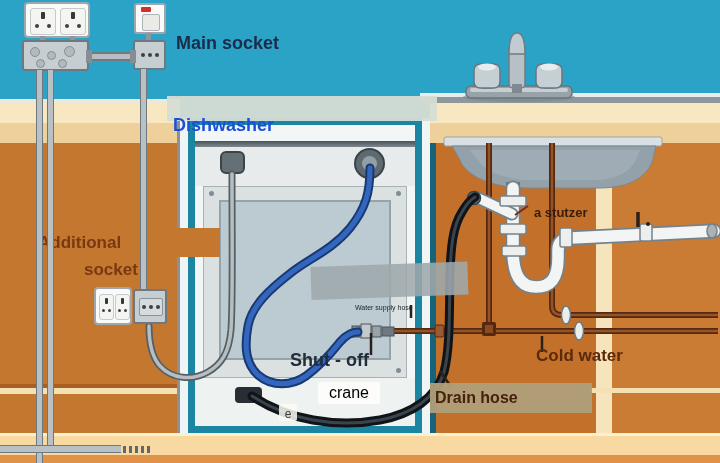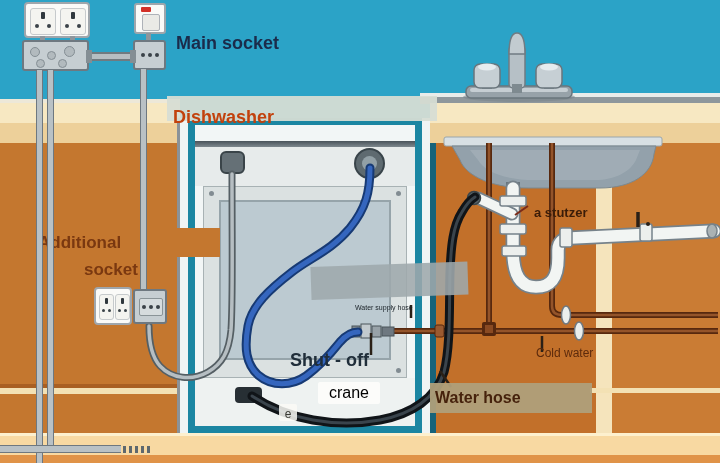--- a/index.html
+++ b/index.html
@@ -144,39 +144,39 @@
       <path d="M542,336 V352"></path>
       <path d="M440,371 L451,387"></path>
       <path d="M528,206 L515,215" stroke="#7A2A18" stroke-width="2"></path>
       <path d="M638,212 V227" stroke-width="3.5"></path>
     </g>
     <circle cx="648" cy="224" r="2" fill="#2A2017"></circle>
   </svg>
 
   <div class="abs" style="left:311px;top:267px;width:157px;height:33px;background:rgba(158,168,172,0.88);transform:rotate(-2deg);transform-origin:left center;"></div>
   <div class="abs" style="left:167px;top:96px;width:270px;height:25px;background:rgba(215,221,211,0.94);">
-    <span class="txt" style="left:6px;top:12px;font-size:18px;font-weight:bold;color:#c2410c;">Dishwasher</span>
+    <span class="txt" style="left:6px;top:20px;font-size:18px;font-weight:bold;color:#1d4ed8;">Dishwasher</span>
   </div>
   <div class="abs" style="left:430px;top:383px;width:162px;height:30px;background:rgba(175,159,122,0.95);">
-    <span class="txt" style="left:5px;top:6px;font-size:16px;font-weight:bold;color:#46220C;">Water hose</span>
+    <span class="txt" style="left:5px;top:6px;font-size:16px;font-weight:bold;color:#46220C;">Drain hose</span>
   </div>
   <div class="abs" style="left:318px;top:382px;width:62px;height:22px;background:rgba(253,253,251,0.9);border-radius:2px;text-align:center;">
     <span style="font-size:16px;color:#000000;line-height:22px;">crane</span>
   </div>
   <div class="abs" style="left:279px;top:404px;width:18px;height:17px;background:rgba(250,250,246,0.85);border-radius:2px;text-align:center;">
     <span style="font-size:12px;color:#3A3A34;line-height:17px;">e</span>
   </div>
 
   <span class="txt" style="left:176px;top:34px;font-size:18px;font-weight:bold;color:#1B2B4A;">Main socket</span>
   <span class="txt" style="left:38px;top:234px;font-size:17px;font-weight:bold;color:#7A3810;">Additional</span>
   <span class="txt" style="left:84px;top:261px;font-size:17px;font-weight:bold;color:#7A3810;">socket</span>
   <span class="txt" style="left:534px;top:206px;font-size:13px;font-weight:bold;color:#3A1C08;">a stutzer</span>
   <span class="txt" style="left:290px;top:351px;font-size:18px;font-weight:bold;color:#202E3A;">Shut - off</span>
   <span class="txt" style="left:355px;top:304px;font-size:7px;color:#1A2228;">Water supply hose</span>
-  <span class="txt" style="left:536px;top:347px;font-size:12px;font-weight:normal;color:#5C2A0C;">Cold water</span>
+  <span class="txt" style="left:536px;top:347px;font-size:17px;font-weight:bold;color:#5C2A0C;">Cold water</span>
 
   <div class="abs" style="left:24px;top:2px;width:66px;height:36px;background:#FAFAF8;border:2px solid #9FA6AC;border-radius:4px;box-sizing:border-box;">
     <div class="face" style="left:4px;top:4px;width:24px;height:25px;">
       <div class="slot" style="left:10px;top:3px;width:4px;height:7px;"></div>
       <div class="dot" style="left:4px;top:15px;width:4px;height:4px;"></div>
       <div class="dot" style="left:16px;top:15px;width:4px;height:4px;"></div>
     </div>
     <div class="face" style="left:34px;top:4px;width:24px;height:25px;">
       <div class="slot" style="left:10px;top:3px;width:4px;height:7px;"></div>
       <div class="dot" style="left:4px;top:15px;width:4px;height:4px;"></div>

